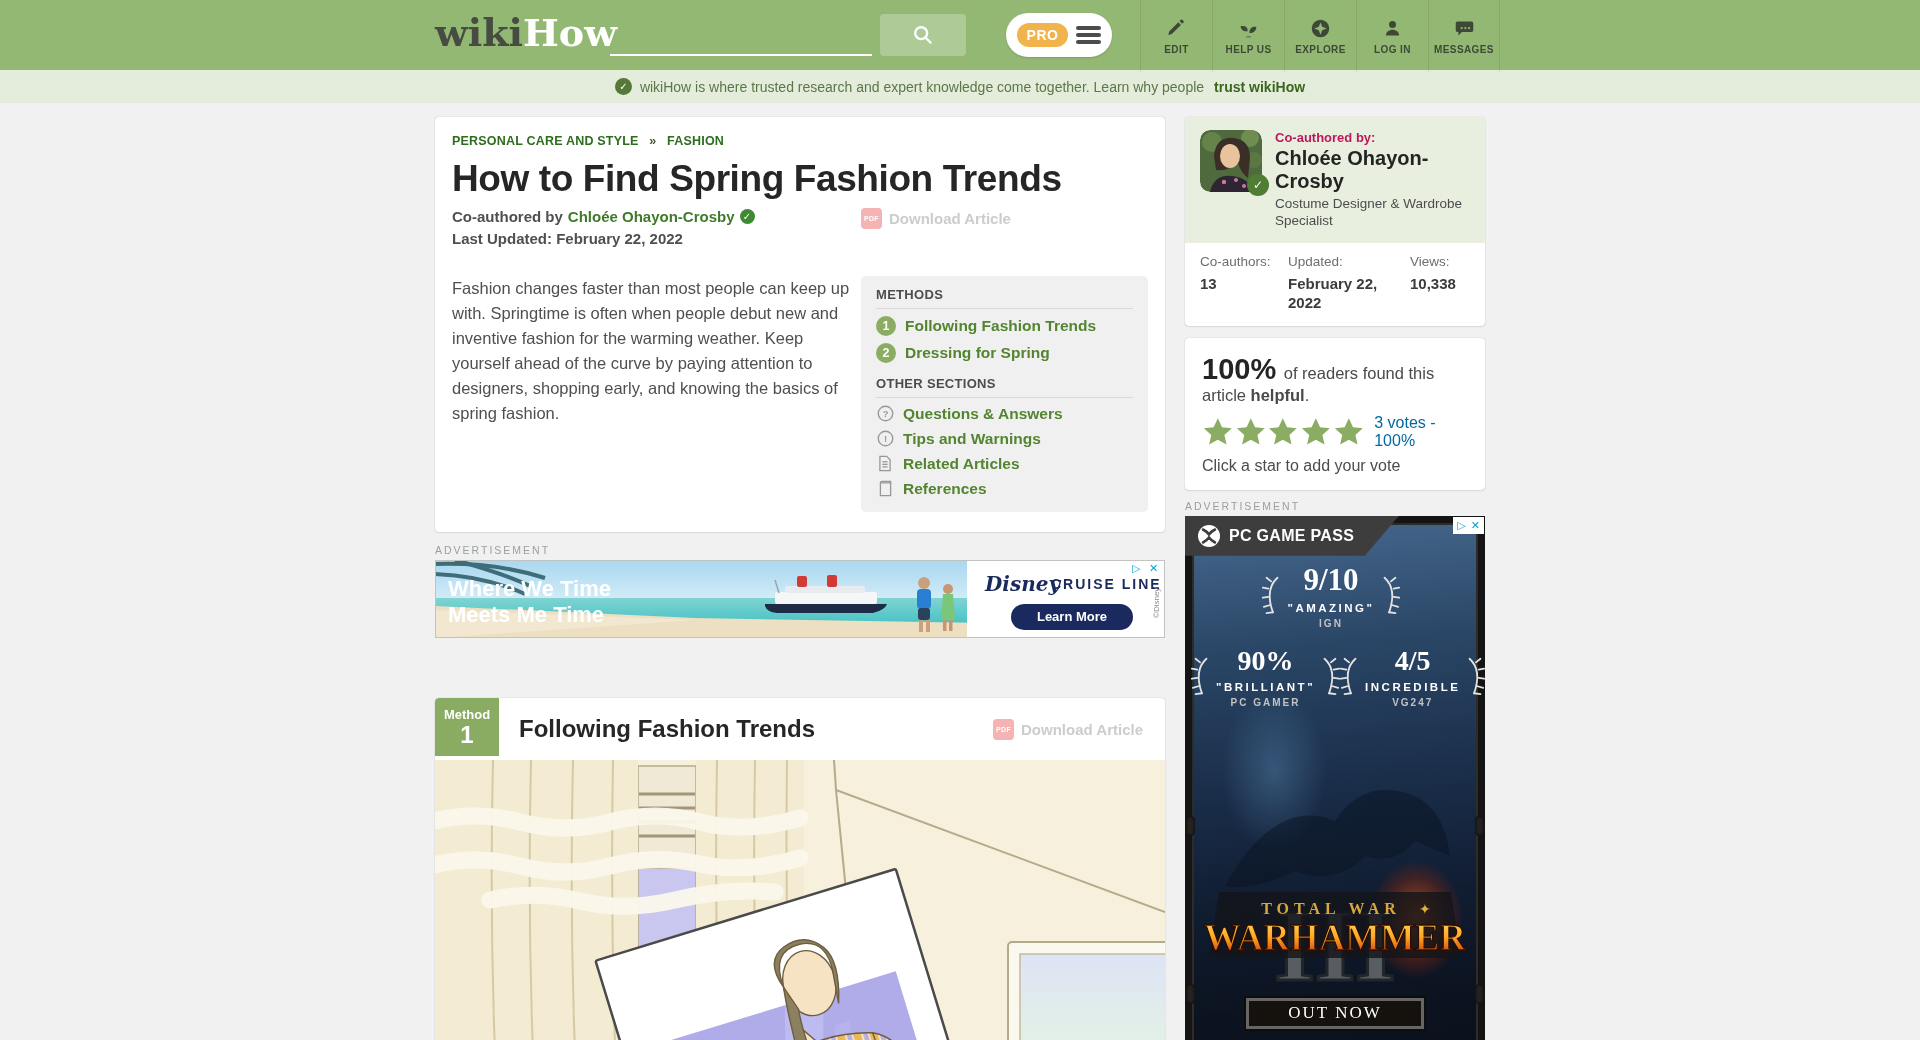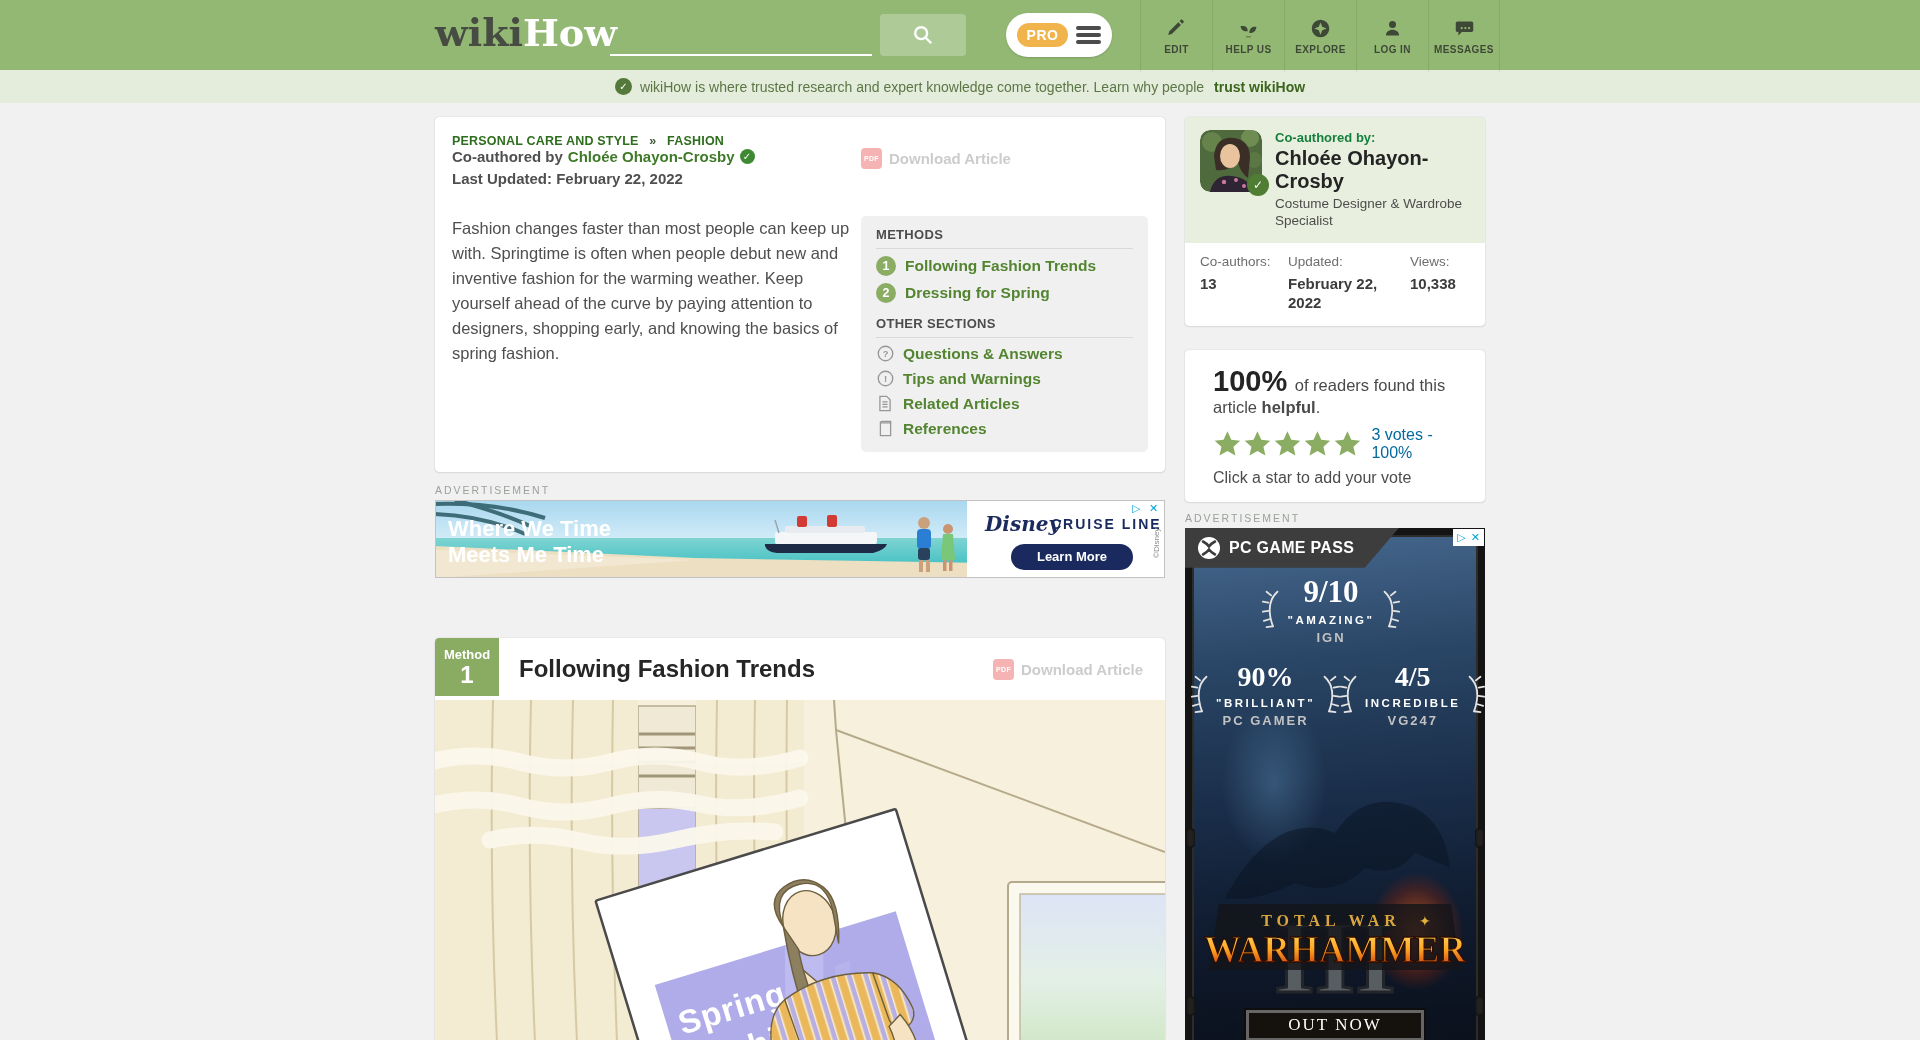--- a/index.html
+++ b/index.html
@@ -84,28 +84,28 @@
   .method-title{margin-left:84px;font-size:24px;font-weight:700;color:#262626;flex:1}
   .method-head .download{margin-right:22px}
   .illu{display:block}
 
   
   .coauthor-top{background:#e9efdf;padding:13px 15px;display:flex;gap:13px;border-radius:4px 4px 0 0}
   .avatar-wrap{position:relative;width:62px;height:62px;flex:none}
   .avatar{width:62px;height:62px;border-radius:10px;display:block}
   .avatar-badge{position:absolute;right:-7px;bottom:-4px;width:22px;height:22px;border-radius:50%;background:#4e7d33;
     color:#fff;display:flex;align-items:center;justify-content:center;font-size:12px;font-weight:700}
-  .coauthor-small{font-size:13px;font-weight:700;color:#15803d}
+  .coauthor-small{font-size:13px;font-weight:700;color:#be185d}
   .coauthor-name{font-size:20px;font-weight:700;color:#242424;margin:2px 0 3px}
   .coauthor-role{font-size:13.5px;color:#4c4c4c;line-height:1.25}
   .coauthor-stats{display:flex;padding:11px 15px 13px}
   .stat1{width:88px}.stat2{width:122px}.stat3{flex:1}
   .stat-label{font-size:13.5px;color:#6e6e6e}
   .stat-value{font-size:15px;font-weight:700;color:#3c3c3c;margin-top:5px;line-height:1.3}
-  .rating-card{margin-top:24px;padding:15px 28px}
+  .rating-card{margin-top:12px;padding:15px 17px}
   .rating-line{font-size:16.5px;color:#4a4a4a}
   .rating-percent{font-size:29px;font-weight:700;color:#242424;margin-right:3px}
   .helpful{font-weight:700}
   .stars-row{display:flex;align-items:center;margin:9px 0 7px}
   .star{width:36px;height:34px;margin-right:1px;cursor:pointer}
   .votes{font-size:16px;color:#0369a1;margin-left:9px}
   .rating-cta{font-size:16px;color:#4c4c4c}
   .side-ad-label{margin-top:10px}
 
   
@@ -124,21 +124,21 @@
   .gp-brand{color:#fff;font-size:16px;font-weight:700;letter-spacing:.3px;white-space:nowrap}
   .gp-adchoices{position:absolute;top:1px;right:1px;background:#fff;height:17px;padding:0 4px;display:flex;
     align-items:center;gap:5px;color:#00a4d8;font-size:11px;font-weight:700;z-index:5}
   .gp-adchoices span{cursor:pointer}
   .gp-ratings{position:absolute;top:46px;left:0;right:8px;color:#fff;text-align:right}
   .gp-r{display:flex;align-items:center;justify-content:center;gap:5px}
   .gp-rtxt{display:flex;flex-direction:column;align-items:center}
   .gp-score{font:700 31px "Liberation Serif",serif}
   .gp-score-sm{font:700 28px "Liberation Serif",serif}
   .gp-quote{font-size:11.5px;letter-spacing:2.5px;margin-top:4px;font-weight:700}
-  .gp-src{font-size:13px;letter-spacing:2px;color:#c2c2c2;margin-top:4px;font-weight:700}
+  .gp-src{font-size:10px;letter-spacing:2px;color:#c2c2c2;margin-top:4px;font-weight:700}
   .gp-row2{display:flex;justify-content:space-around;margin-top:16px;padding:0 6px}
   .laurel{width:20px;height:44px}
   .laurel.flip{transform:scaleX(-1)}
   .gp-logo{position:absolute;left:6px;top:352px;width:288px;height:132px}
   .gp-outnow{position:absolute;left:50%;transform:translateX(-50%);top:482px;width:178px;height:31px;
     background:#15110d;border:3px solid #666;box-shadow:0 0 0 2px #0d0d0d;color:#fff;
     font:400 17px "Liberation Serif",serif;letter-spacing:2px;display:flex;align-items:center;justify-content:center}
 </style>
 </head>
 <body>
@@ -210,20 +210,21 @@
   <div class="content">
 
     <div class="col-main">
 
       <section class="card card-intro">
         <div class="breadcrumb">
           <a>PERSONAL CARE AND STYLE</a>
           <span class="crumb-sep">»</span>
           <a>FASHION</a>
         </div>
+        <h1 class="page-title">How to Find Spring Fashion Trends</h1>
         <div class="byline-row">
           <div class="byline">
             <div class="byline-line">
               <span>Co-authored by</span>
               <a class="author-link">Chloée Ohayon-Crosby</a>
               <span class="seal">✓</span>
             </div>
             <div class="byline-line">Last Updated: February 22, 2022</div>
           </div>
           <div class="download download-col">

